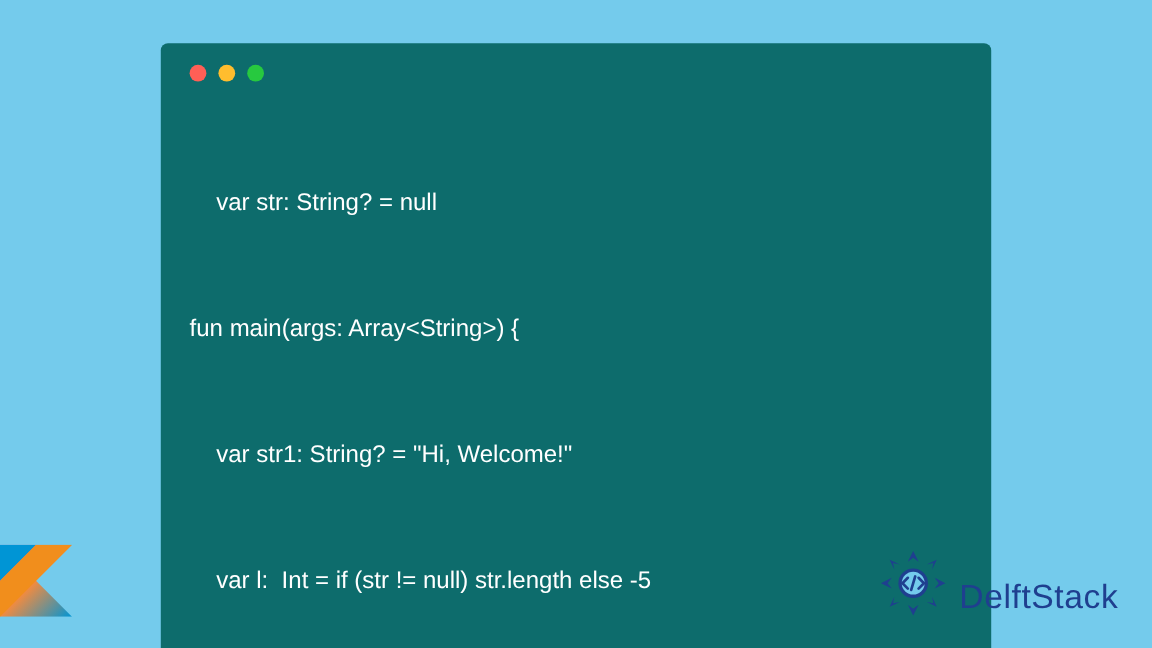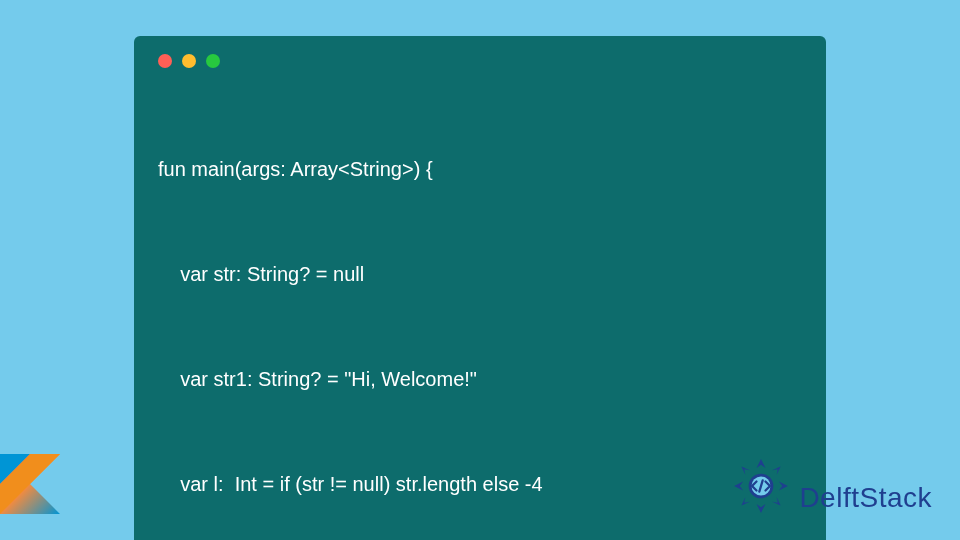--- a/index.html
+++ b/index.html
@@ -64,24 +64,24 @@
 </head>
 <body>
 
 <div class="code-window">
   <div class="traffic">
     <div class="dot red"></div>
     <div class="dot yellow"></div>
     <div class="dot green"></div>
   </div>
   <div class="code">
+    <div>    var str: String? = null</div>
     <div>fun main(args: Array&lt;String&gt;) {</div>
-    <div>    var str: String? = null</div>
     <div>    var str1: String? = "Hi, Welcome!"</div>
-    <div>    var l:  Int = if (str != null) str.length else -4</div>
+    <div>    var l:  Int = if (str != null) str.length else -5</div>
     
     
     
     
   </div>
 </div>
 
 <svg class="kotlin-logo" viewBox="0 0 60 60">
   <defs>
     <linearGradient id="kg1" x1="0" y1="0" x2="1" y2="1">

